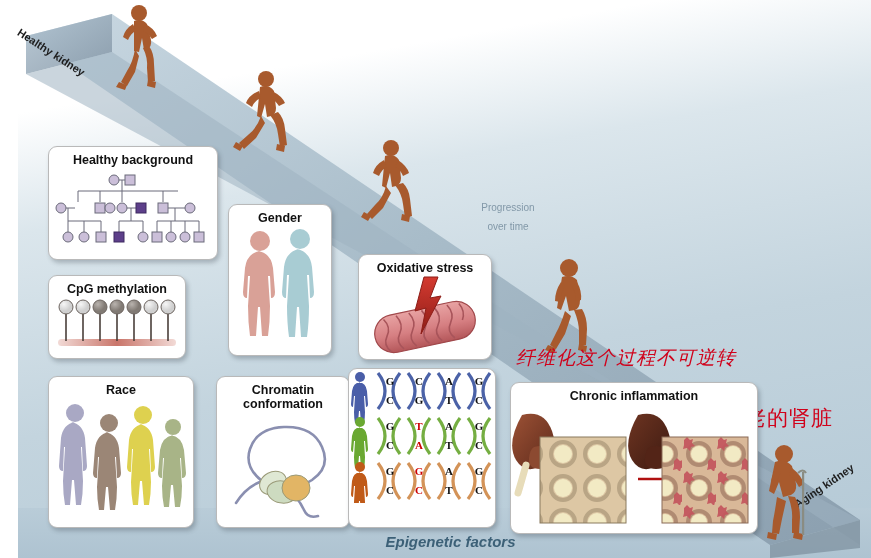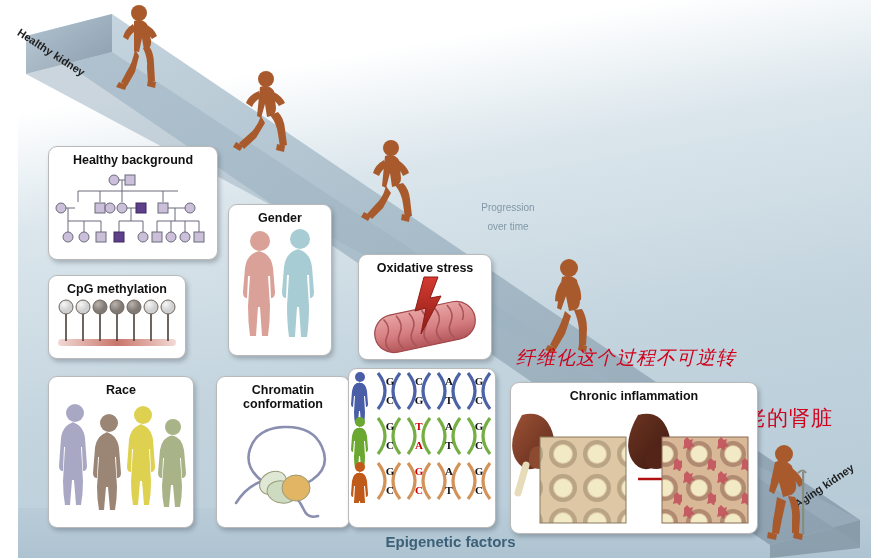--- a/index.html
+++ b/index.html
@@ -39,21 +39,21 @@
   .card{position:absolute;background:#ffffff;border:1px solid #b9b9b9;border-radius:9px;
     box-shadow:2px 3px 4px rgba(60,70,80,.30);box-sizing:border-box;overflow:hidden;}
   .card-title{text-align:center;font-weight:bold;color:#111;font-size:12.5px;
     line-height:14px;padding-top:6px;}
   .card-body{position:relative;width:100%;}
   .card-body svg{display:block;margin:0 auto;}
 
   
   .epi-label{position:absolute;left:0;top:533px;width:871px;text-align:center;
     font-size:15px;font-weight:bold;color:#3c6077;}
-  .epi-label span{padding-left:30px;}
+  .epi-label span{padding-left:30px;font-style:italic;}
 </style>
 </head>
 <body>
 
 <div id="stage">
 
   <div class="bg-panel"></div>
   <div class="bg-bottom"></div>
 
   <div class="ramp-wrap">

